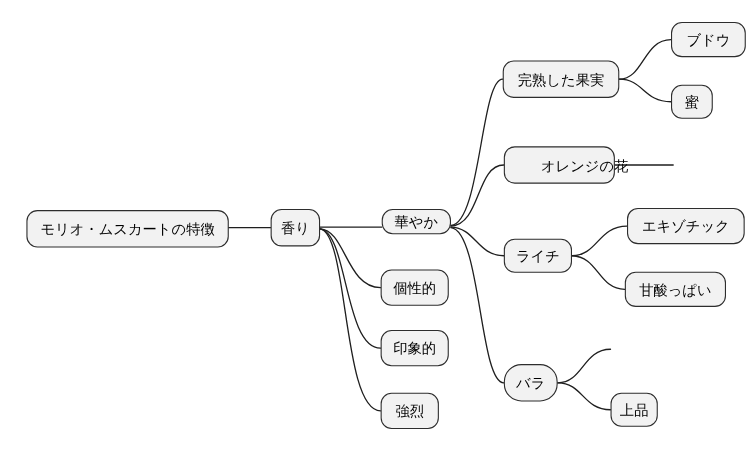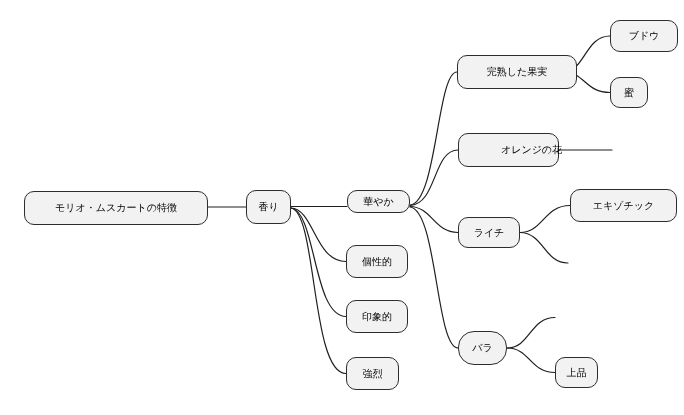--- a/index.html
+++ b/index.html
@@ -31,33 +31,33 @@
   }
   .node {
     position: absolute;
     box-sizing: border-box;
     display: flex;
     align-items: center;
     justify-content: center;
     background: #f2f2f2;
     border: 1.3px solid #2d2d2d;
     border-radius: 10px;
-    font-size: 10px;
+    font-size: 13px;
     line-height: 1;
     color: #000000;
     white-space: nowrap;
   }
   
   .n-root      { left: 24px;  top: 191px; width: 184px; height: 34px; }
   .n-aroma     { left: 246px; top: 190px; width: 45px;  height: 34px; }
   .n-gorgeous  { left: 347px; top: 190px; width: 63px;  height: 23px; }
   .n-distinct  { left: 346px; top: 245px; width: 62px;  height: 33px; }
   .n-impress   { left: 346px; top: 300px; width: 62px;  height: 33px; }
   .n-intense   { left: 346px; top: 357px; width: 53px;  height: 33px; text-align: center; }
-  .n-ripefruit { left: 457px; top: 55px;  width: 120px; height: 34px; }
+  .n-ripefruit { left: 457px; top: 55px;  width: 106px; height: 34px; }
   .n-grape     { left: 610px; top: 20px;  width: 68px;  height: 32px; }
   .n-honey     { left: 610px; top: 77px;  width: 38px;  height: 31px; }
   .n-orangebl  { left: 458px; top: 133px; width: 101px; height: 34px; padding-left: 46px; }
   .n-refresh   { left: 612px; top: 134px; width: 62px;  height: 32px; }
   .n-lychee    { left: 458px; top: 217px; width: 62px;  height: 31px; }
   .n-exotic    { left: 570px; top: 189px; width: 107px; height: 33px; }
   .n-sweetsour { left: 568px; top: 247px; width: 92px;  height: 32px; }
   .n-rose      { left: 458px; top: 331px; width: 49px;  height: 34px; border-radius: 16px; }
   .n-elegant   { left: 555px; top: 302px; width: 45px;  height: 31px; }
   .n-refined   { left: 555px; top: 357px; width: 43px;  height: 31px; }
@@ -91,16 +91,17 @@
   <div class="node n-gorgeous">華やか</div>
   <div class="node n-distinct">個性的</div>
   <div class="node n-impress">印象的</div>
   <div class="node n-intense">強烈</div>
   <div class="node n-ripefruit">完熟した果実</div>
   <div class="node n-grape">ブドウ</div>
   <div class="node n-honey">蜜</div>
   <div class="node n-orangebl">オレンジの花</div>
   <div class="node n-lychee">ライチ</div>
   <div class="node n-exotic">エキゾチック</div>
+  <div class="node n-sweetsour">甘酸っぱい</div>
   <div class="node n-rose">バラ</div>
   <div class="node n-refined">上品</div>
 
 </div>
 
 </body></html>

